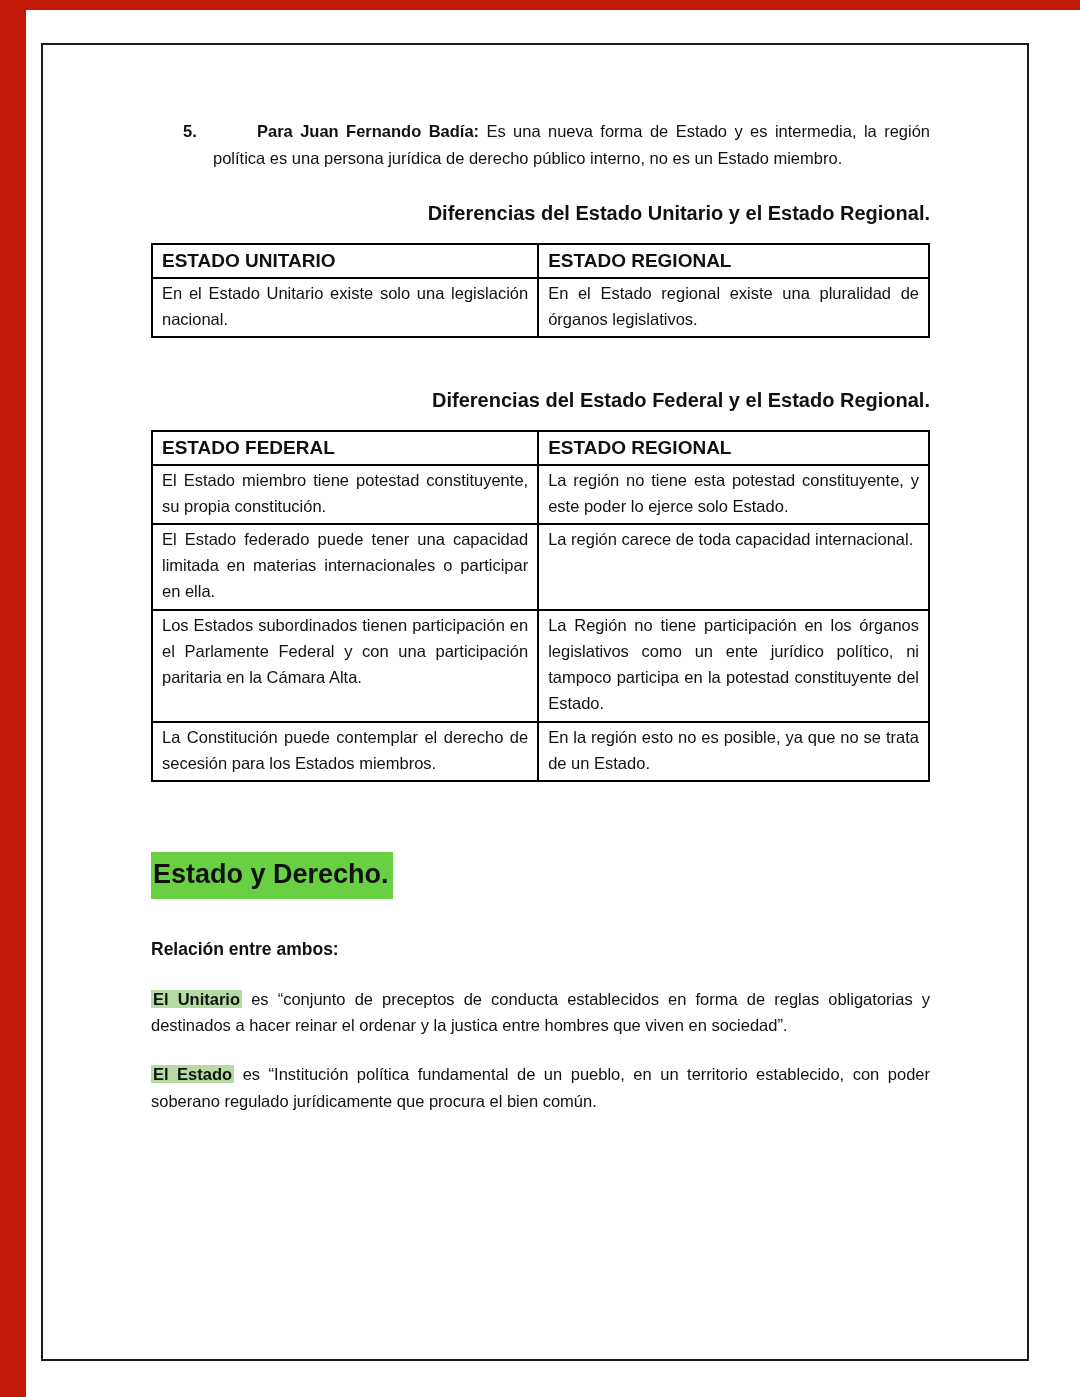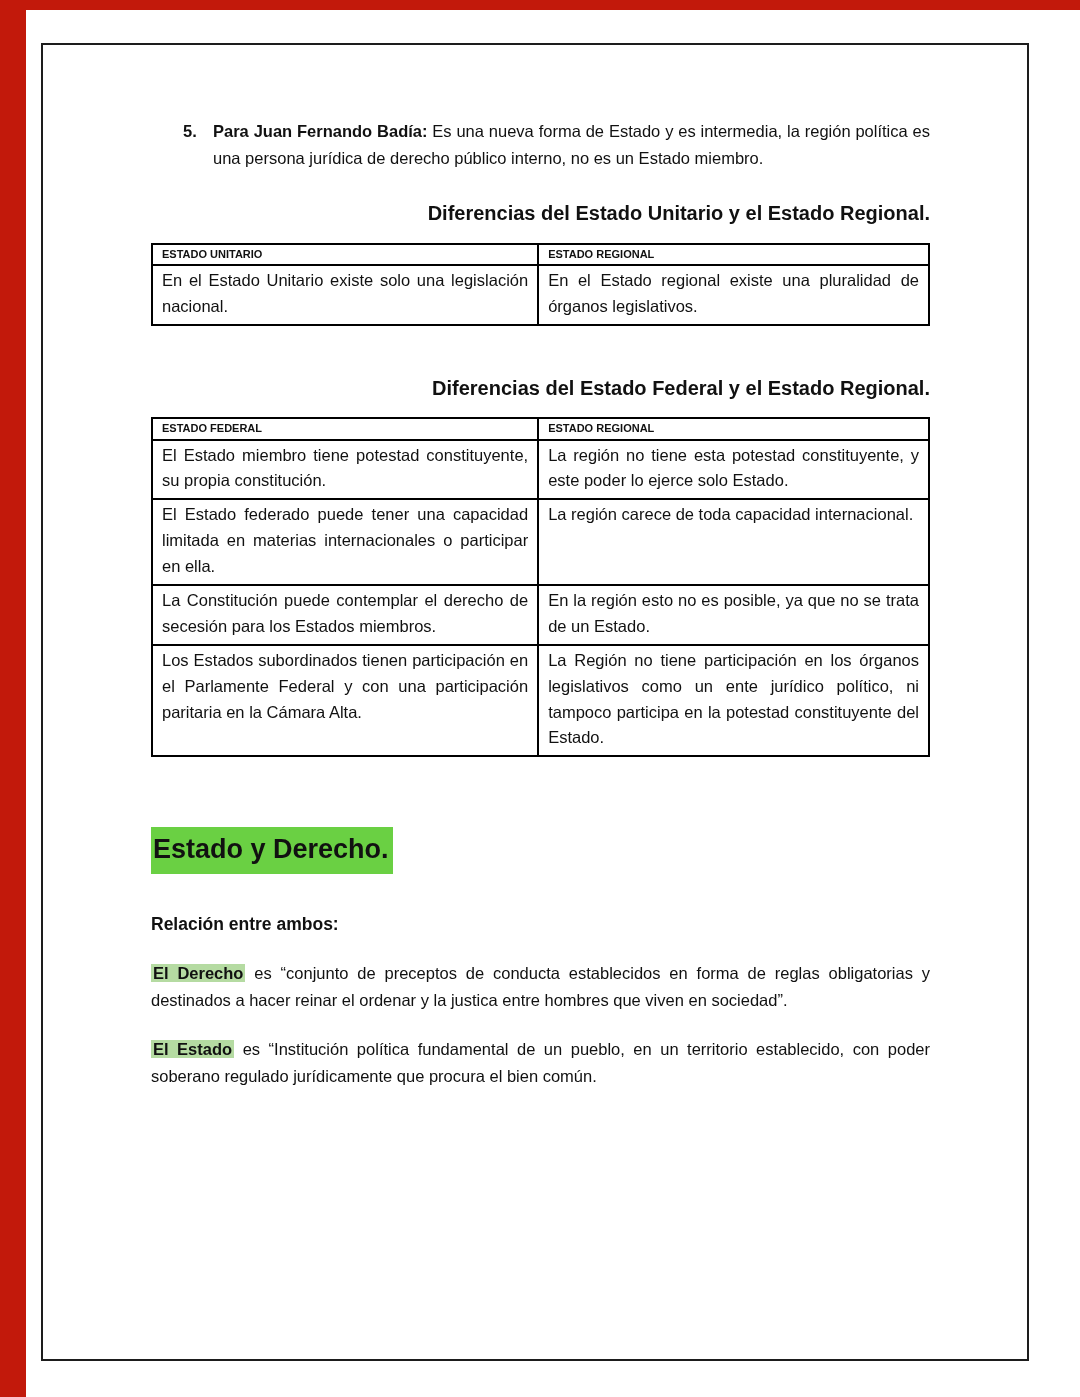--- a/index.html
+++ b/index.html
@@ -47,21 +47,21 @@
     display: flex;
     padding-left: 32px;
     margin-bottom: 26px;
     text-align: justify;
   }
   .list-num {
     flex: 0 0 30px;
     font-weight: bold;
   }
   .list-body { flex: 1; }
-  .bold { font-weight: bold; }
+  .bold { font-weight: bold; margin-left: 44px; }
 
   .section-heading {
     font-size: 20px;
     font-weight: bold;
     margin-bottom: 13px;
     text-align: right;
   }
 
   table.cmp {
     width: 100%;
@@ -72,21 +72,21 @@
   table.cmp th, table.cmp td {
     border: 2px solid #000;
     padding: 2px 9px 4px 9px;
     vertical-align: top;
     font-size: 16.5px;
     line-height: 1.57;
   }
   table.cmp th {
     text-align: left;
     font-weight: bold;
-    font-size: 11px;
+    font-size: 19px;
     padding-top: 1px; padding-bottom: 1px;
   }
   table.cmp td { text-align: justify; }
   col.c1 { width: 49.7%; }
   col.c2 { width: 50.3%; }
 
   .big-heading-wrap { margin-top: 4px; margin-bottom: 28px; }
   .big-heading {
     display: inline-block;
     font-size: 27px;
@@ -162,33 +162,33 @@
     <tbody>
       <tr>
         <td>El Estado miembro tiene potestad constituyente, su propia constitución.</td>
         <td>La región no tiene esta potestad constituyente, y este poder lo ejerce solo Estado.</td>
       </tr>
       <tr>
         <td>El Estado federado puede tener una capacidad limitada en materias internacionales o participar en ella.</td>
         <td>La región carece de toda capacidad internacional.</td>
       </tr>
       <tr>
+        <td>Los Estados subordinados tienen participación en el Parlamente Federal y con una participación paritaria en la Cámara Alta.</td>
+        <td>La Región no tiene participación en los órganos legislativos como un ente jurídico político, ni tampoco participa en la potestad constituyente del Estado.</td>
+      </tr>
+      <tr>
         <td>La Constitución puede contemplar el derecho de secesión para los Estados miembros.</td>
         <td>En la región esto no es posible, ya que no se trata de un Estado.</td>
-      </tr>
-      <tr>
-        <td>Los Estados subordinados tienen participación en el Parlamente Federal y con una participación paritaria en la Cámara Alta.</td>
-        <td>La Región no tiene participación en los órganos legislativos como un ente jurídico político, ni tampoco participa en la potestad constituyente del Estado.</td>
       </tr>
     </tbody>
   </table>
 
   <div class="big-heading-wrap">
     <span class="big-heading">Estado y Derecho.</span>
   </div>
 
   <div class="sub-heading">Relación entre ambos:</div>
 
-  <p class="para"><span class="hl">El Derecho</span><span> es “conjunto de preceptos de conducta establecidos en forma de reglas obligatorias y destinados a hacer reinar el ordenar y la justica entre hombres que viven en sociedad”.</span></p>
+  <p class="para"><span class="hl">El Unitario</span><span> es “conjunto de preceptos de conducta establecidos en forma de reglas obligatorias y destinados a hacer reinar el ordenar y la justica entre hombres que viven en sociedad”.</span></p>
 
   <p class="para"><span class="hl">El Estado</span><span> es “Institución política fundamental de un pueblo, en un territorio establecido, con poder soberano regulado jurídicamente que procura el bien común.</span></p>
 
 </div>
 
 </body></html>

